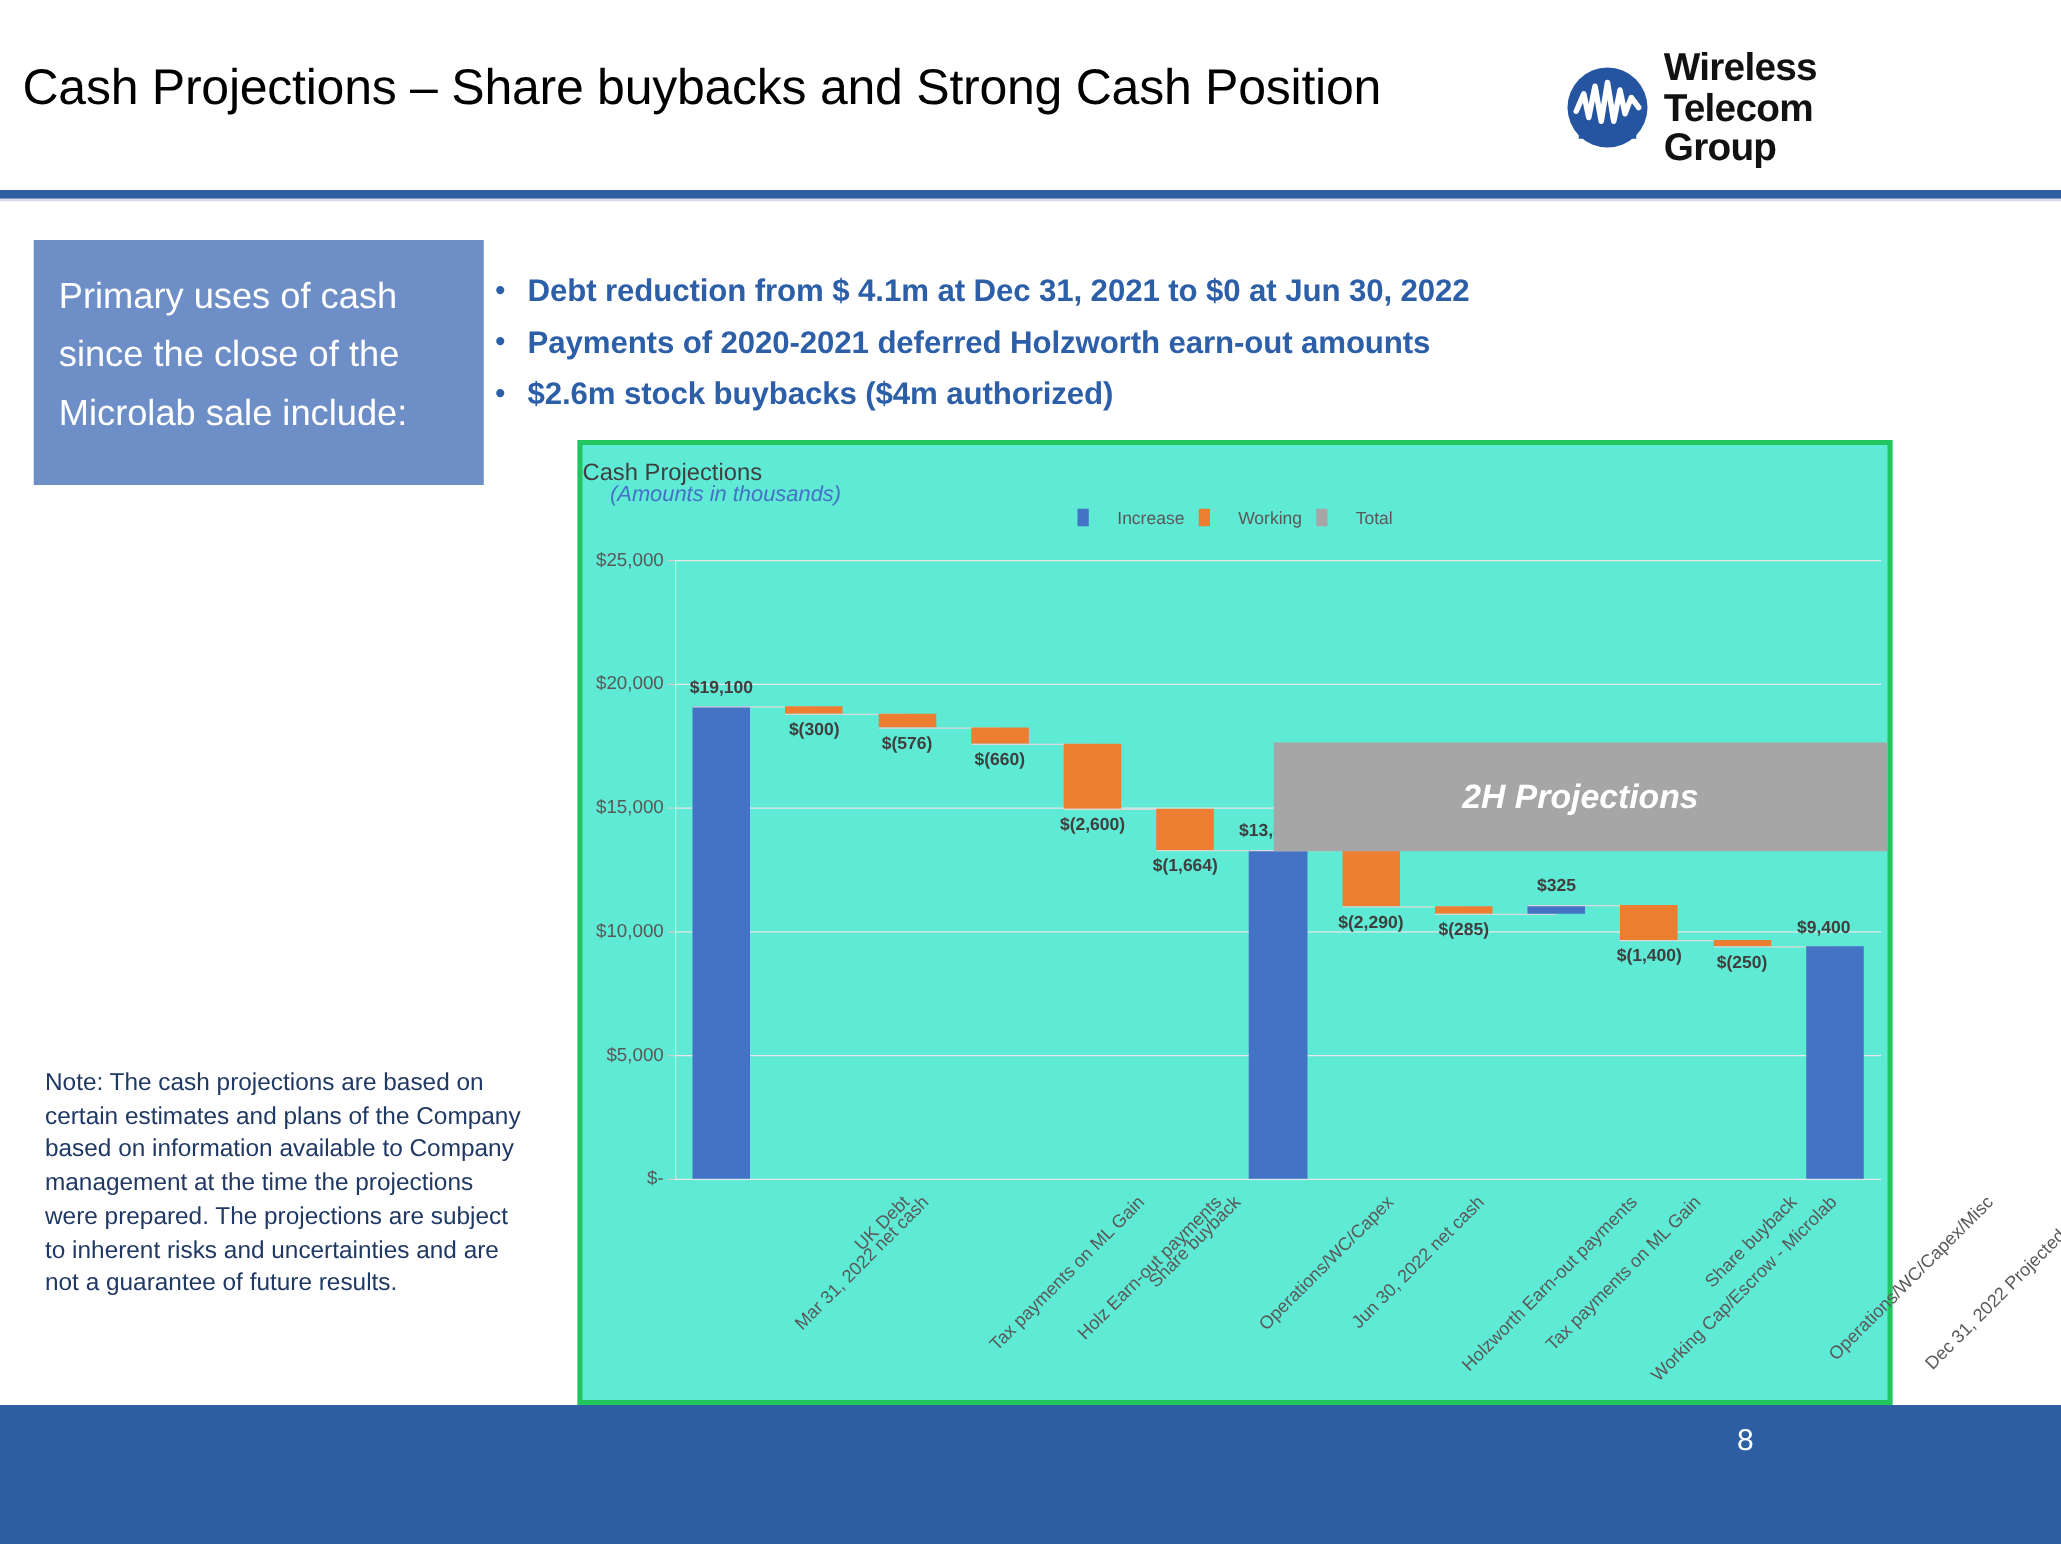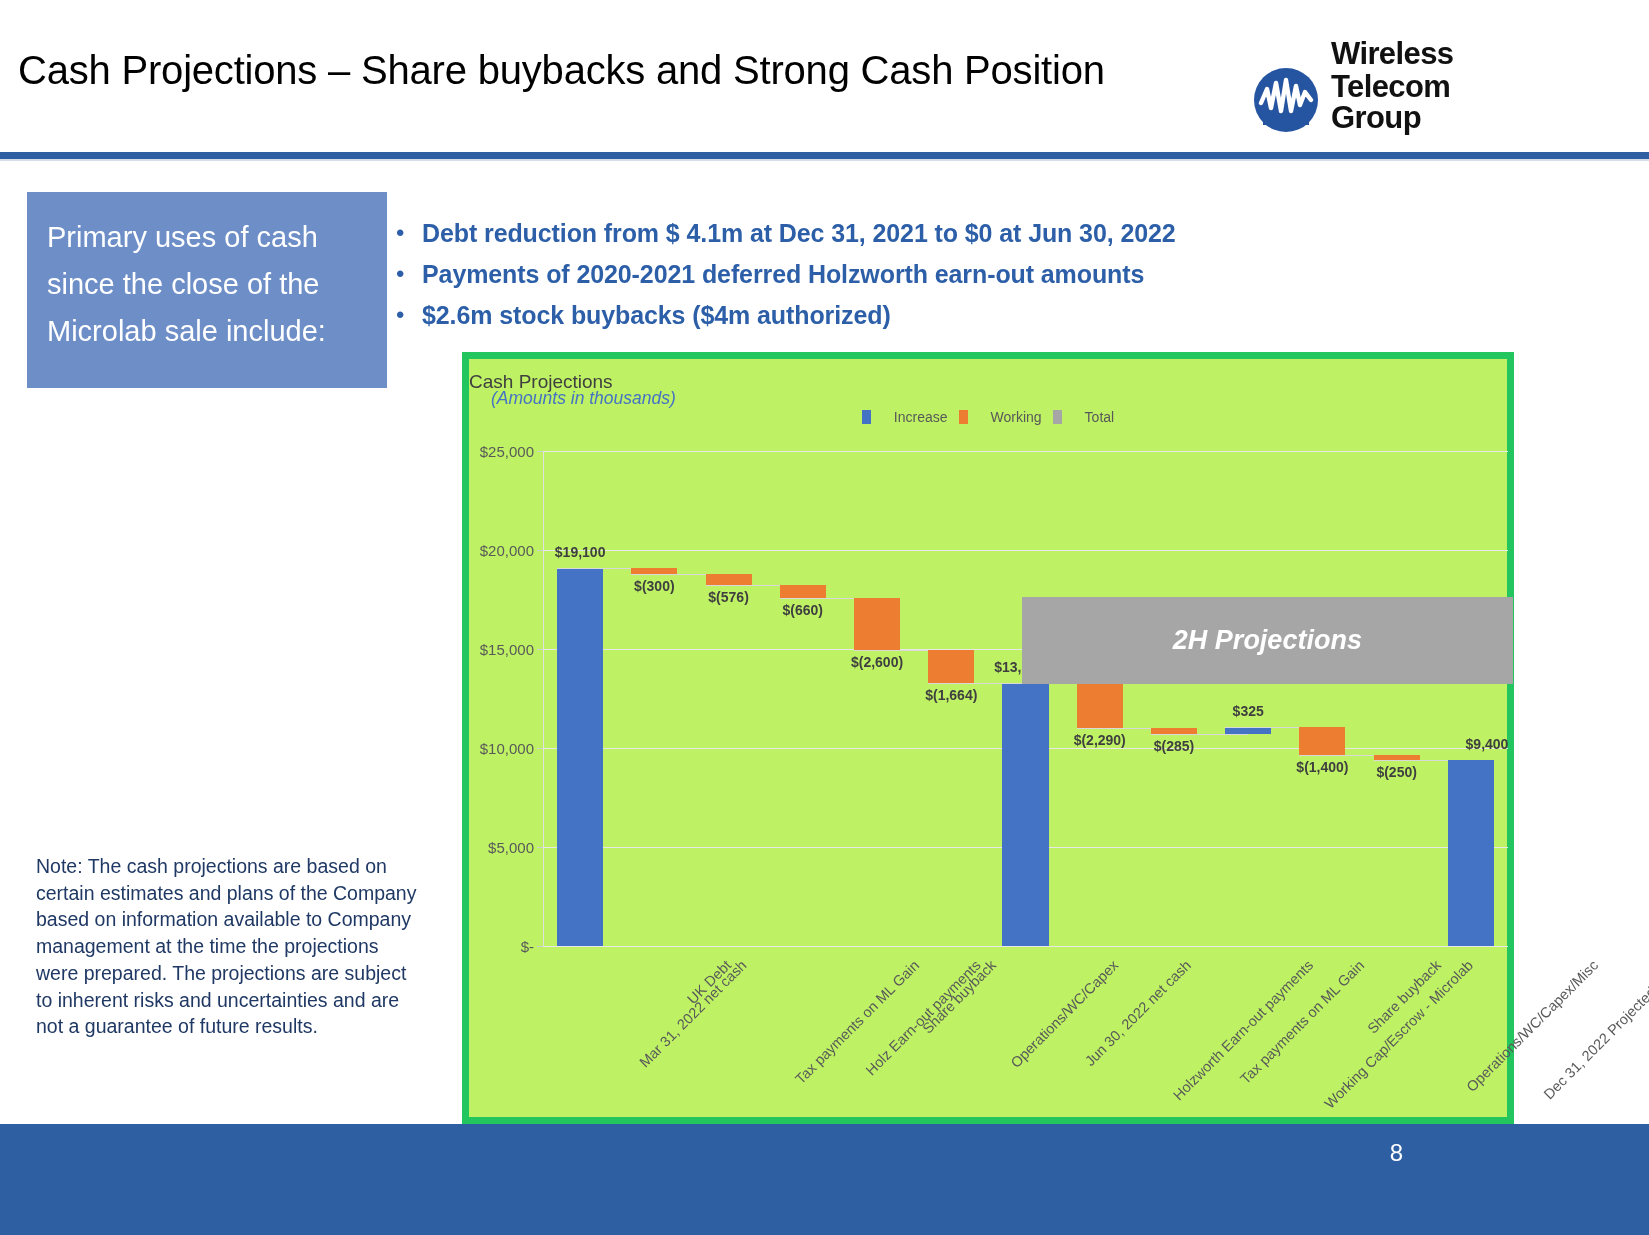--- a/index.html
+++ b/index.html
@@ -13,21 +13,21 @@
 
   
   .slide-title {
     position: absolute; left: 18px; top: 48px;
     font-size: 40px; color: #000; font-weight: 400;
     letter-spacing: -0.2px; white-space: nowrap;
     font-family: "Liberation Sans", sans-serif;
   }
   .logo-wrap {
     position: absolute; left: 1253px; top: 38px;
-    display: flex; align-items: flex-end; gap: 12px;
+    display: flex; align-items: center; gap: 12px;
   }
   .logo-mark { width: 66px; height: 66px; position: relative; }
   .logo-text { line-height: 1.0; }
   .logo-text .l1, .logo-text .l2 {
     font-size: 31px; font-weight: 700; color: #111; letter-spacing: -0.6px;
     display: block; font-family: "Liberation Sans", sans-serif;
   }
   .logo-text .l2 { margin-top: 2px; }
 
   .header-rule {
@@ -62,21 +62,21 @@
   
   .note {
     position: absolute; left: 36px; top: 853px; width: 390px;
     color: #1f3864; font-size: 19.5px; line-height: 1.37;
   }
 
   
   .chart-box {
     position: absolute; left: 462px; top: 352px;
     width: 1052px; height: 772px;
-    background: #bef264; border: 7px solid #22c55e;
+    background: #5eead4; border: 4px solid #22c55e;
   }
   .amounts-note {
     position: absolute; left: 22px; top: 29px;
     color: #4472c4; font-style: italic; font-size: 17.5px;
   }
   .chart-title {
     position: absolute; left: 0; top: 12px; width: 100%; text-align: left;
     font-size: 19px; color: #3f3f3f;
   }
   .legend {
@@ -257,21 +257,21 @@
         <div class="bar inc" style="left: 682.181px; top: 276.21px; width: 46.0231px; height: 6.435px;"></div>
         <div class="connector" style="top: 276.21px; left: 682.181px; width: 97.2423px;"></div>
         <div class="dlabel" style="left: 705.192px; top: 252.21px;">$325</div>
         <div class="bar dec" style="left: 756.412px; top: 276.21px; width: 46.0231px; height: 27.72px;"></div>
         <div class="connector" style="top: 303.93px; left: 756.412px; width: 97.2423px;"></div>
         <div class="dlabel" style="left: 779.423px; top: 307.93px;">$(1,400)</div>
         <div class="bar dec" style="left: 830.642px; top: 303.93px; width: 46.0231px; height: 5px;"></div>
         <div class="connector" style="top: 308.88px; left: 830.642px; width: 97.2423px;"></div>
         <div class="dlabel" style="left: 853.654px; top: 312.88px;">$(250)</div>
         <div class="bar inc" style="left: 904.873px; top: 308.88px; width: 46.0231px; height: 186.12px;"></div>
-        <div class="dlabel" style="left: 944px; top: 284.88px;">$9,400</div>
+        <div class="dlabel" style="left: 919px; top: 284.88px;">$9,400</div>
         <div class="proj-banner" style="left: 478.788px; width: 491.212px; top: 145.53px; height: 87.12px; background: rgb(166, 166, 166); color: rgb(255, 255, 255);">2H Projections</div>
       </div>
 
     <div class="xlabels" id="xlabels">
         <div class="xlab" style="left: 51.1154px; top: 6px;">Mar 31, 2022 net cash</div>
         <div class="xlab" style="left: 125.346px; top: 6px;">UK Debt</div>
         <div class="xlab" style="left: 199.577px; top: 6px;">Tax payments on ML Gain</div>
         <div class="xlab" style="left: 273.808px; top: 6px;">Holz Earn-out payments</div>
         <div class="xlab" style="left: 348.038px; top: 6px;">Share buyback</div>
         <div class="xlab" style="left: 422.269px; top: 6px;">Operations/WC/Capex</div>

